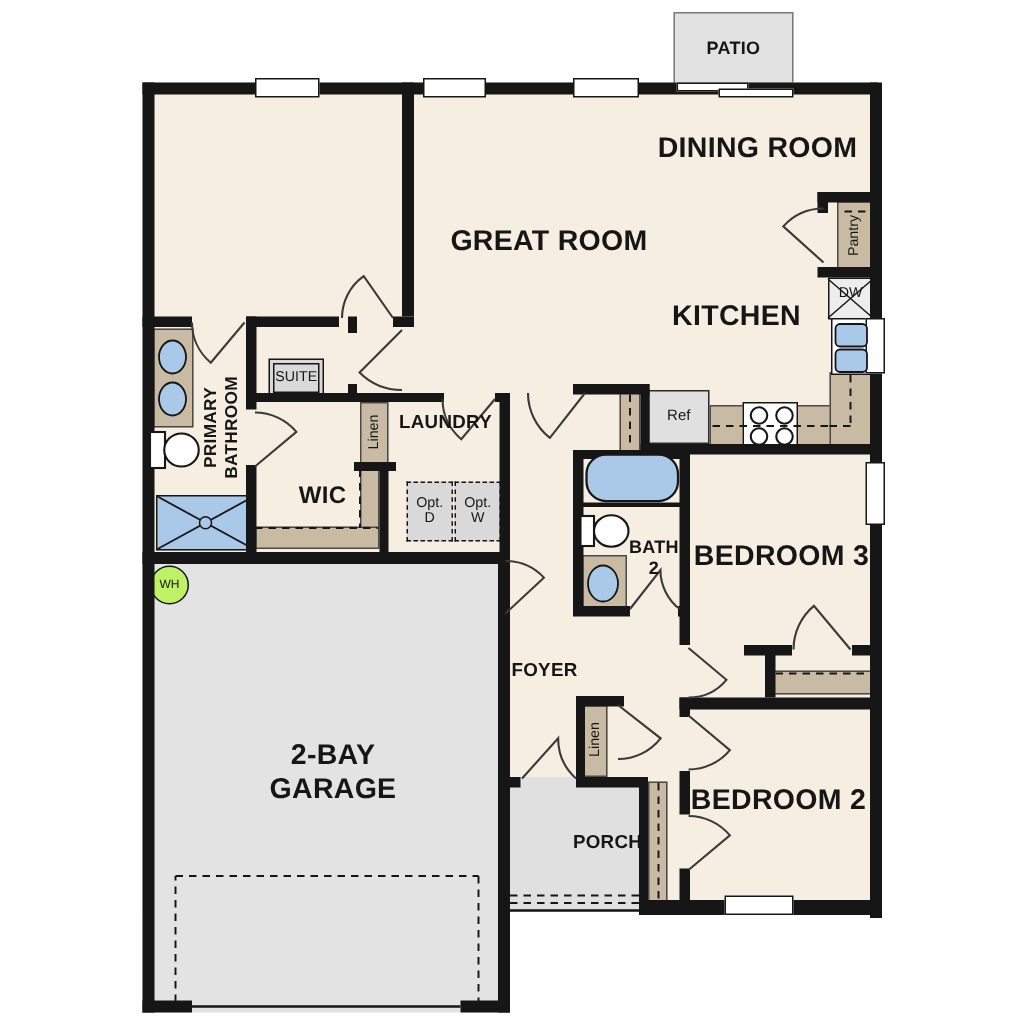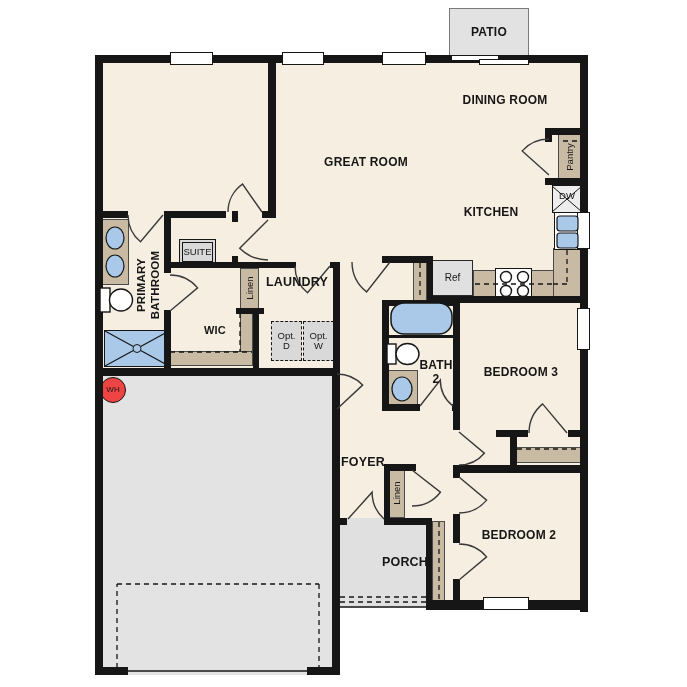--- a/index.html
+++ b/index.html
@@ -5,21 +5,21 @@
   html,body{margin:0;padding:0;background:#ffffff;}
   #plan{position:relative;width:687px;height:687px;background:#ffffff;overflow:hidden;
         font-family:"Liberation Sans",sans-serif;}
   .fill{position:absolute;}
   .tan{position:absolute;background:#c9baa3;border:1px solid #4a4a4a;box-sizing:border-box;}
   .w{position:absolute;background:#161616;}
   .win{position:absolute;background:#ffffff;border:1px solid #161616;box-sizing:border-box;}
   .box{position:absolute;box-sizing:border-box;display:flex;align-items:center;justify-content:center;
        text-align:center;color:#161616;white-space:pre-line;line-height:1.05;}
   .lbl{position:absolute;transform:translate(-50%,-50%);font-weight:bold;color:#161616;
-       white-space:pre-line;text-align:center;font-size:12px;letter-spacing:.2px;line-height:1.2;}
+       white-space:pre-line;text-align:center;font-size:19px;letter-spacing:.2px;line-height:1.2;}
   .lbl.v{transform:translate(-50%,-50%) rotate(-90deg);}
   .lbl.sm{font-size:9.5px;font-weight:normal;letter-spacing:0;}
   svg.overlay{position:absolute;left:0;top:0;pointer-events:none;}
 </style>
 </head>
 <body>
 
 <div id="plan">
 
   <div class="fill" style="left:449px;top:8px;width:80px;height:48px;background:#e2e2e2;border:1px solid #7a7a7a;box-sizing:border-box;"></div>
@@ -40,21 +40,21 @@
   <div class="tan" style="left:432px;top:521px;width:13px;height:82px;"></div>
   <div class="tan" style="left:388px;top:470px;width:17px;height:48px;"></div>
 
   <div class="box" style="left:432px;top:260px;width:41px;height:36px;background:#e0e0e0;border:1.5px solid #2a2a2a;font-size:10px;">Ref</div>
   <div class="box" style="left:552px;top:185px;width:30px;height:28px;background:#ededed;border:1px solid #161616;"></div>
   <div class="box" style="left:179px;top:239px;width:37px;height:26px;background:#d9d9d9;border:1px solid #161616;outline:1px solid #161616;outline-offset:-4px;font-size:9.5px;">SUITE</div>
   <div class="box" style="left:271px;top:321px;width:31px;height:40px;background:#d9d9d9;border:1.5px dashed #161616;font-size:9.5px;">Opt.
 D</div>
   <div class="box" style="left:303px;top:321px;width:31px;height:40px;background:#d9d9d9;border:1.5px dashed #161616;font-size:9.5px;">Opt.
 W</div>
-  <div class="box" style="left:100px;top:377px;width:26px;height:26px;background:#ef4444;border:1.6px solid #161616;border-radius:50%;font-size:8px;">WH</div>
+  <div class="box" style="left:100px;top:377px;width:26px;height:26px;background:#bef264;border:1.6px solid #161616;border-radius:50%;font-size:8px;">WH</div>
   <div class="box" style="left:554px;top:212px;width:28px;height:38px;background:#ffffff;border:1px solid #161616;"></div>
   <div class="box" style="left:495px;top:268px;width:37px;height:31px;background:#ffffff;border:1px solid #161616;"></div>
   <div class="box" style="left:104px;top:330px;width:66px;height:37px;background:#aac9e9;border:1.3px solid #161616;"></div>
 
 <div class="w" style="left: 95px; top: 55px; width: 8px; height: 620px; background: rgb(22, 22, 22);"></div>
     <div class="w" style="left: 95px; top: 55px; width: 490px; height: 8px; background: rgb(22, 22, 22);"></div>
     <div class="w" style="left: 580px; top: 55px; width: 8px; height: 557px; background: rgb(22, 22, 22);"></div>
     <div class="w" style="left: 95px; top: 667px; width: 33px; height: 8px; background: rgb(22, 22, 22);"></div>
     <div class="w" style="left: 307px; top: 667px; width: 33px; height: 8px; background: rgb(22, 22, 22);"></div>
     <div class="w" style="left: 426px; top: 600px; width: 162px; height: 10px; background: rgb(22, 22, 22);"></div>
@@ -158,25 +158,27 @@
   <circle cx="523" cy="291" r="5.5" fill="#ffffff" stroke="#161616" stroke-width="1.4"></circle>
   <line x1="552" y1="186" x2="582" y2="212" stroke="#161616" stroke-width="1"></line>
   <line x1="552" y1="212" x2="582" y2="186" stroke="#161616" stroke-width="1"></line>
     </svg>
     <div class="lbl" style="left:489px;top:32px;font-size:12px">PATIO</div>
     <div class="lbl" style="left:505px;top:100px">DINING ROOM</div>
     <div class="lbl" style="left:366px;top:162px">GREAT ROOM</div>
     <div class="lbl" style="left:491px;top:212px">KITCHEN</div>
     <div class="lbl v" style="left:149px;top:285px;font-size:11.5px">PRIMARY
 BATHROOM</div>
-    <div class="lbl" style="left:215px;top:331px;font-size:11px">WIC</div>
+    <div class="lbl" style="left:215px;top:331px;font-size:16px">WIC</div>
     <div class="lbl" style="left:297px;top:282px;font-size:12.5px">LAUNDRY</div>
-    <div class="lbl" style="left:363px;top:462px;font-size:12.5px">FOYER</div>
+    <div class="lbl" style="left:363px;top:447px;font-size:12.5px">FOYER</div>
     <div class="lbl" style="left:405px;top:562px;font-size:12.5px">PORCH</div>
     <div class="lbl" style="left:436px;top:372px;font-size:12px">BATH
 2</div>
     <div class="lbl" style="left:521px;top:372px">BEDROOM 3</div>
     <div class="lbl" style="left:519px;top:535px">BEDROOM 2</div>
+    <div class="lbl" style="left:222px;top:516px">2-BAY
+GARAGE</div>
     <div class="lbl v sm" style="left:570px;top:157px">Pantry</div>
     <div class="lbl v sm" style="left:250px;top:288px">Linen</div>
     <div class="lbl v sm" style="left:397px;top:493px">Linen</div>
     <div class="lbl sm" style="left:567px;top:196px">DW</div>
   </div>
 
 </body></html>

